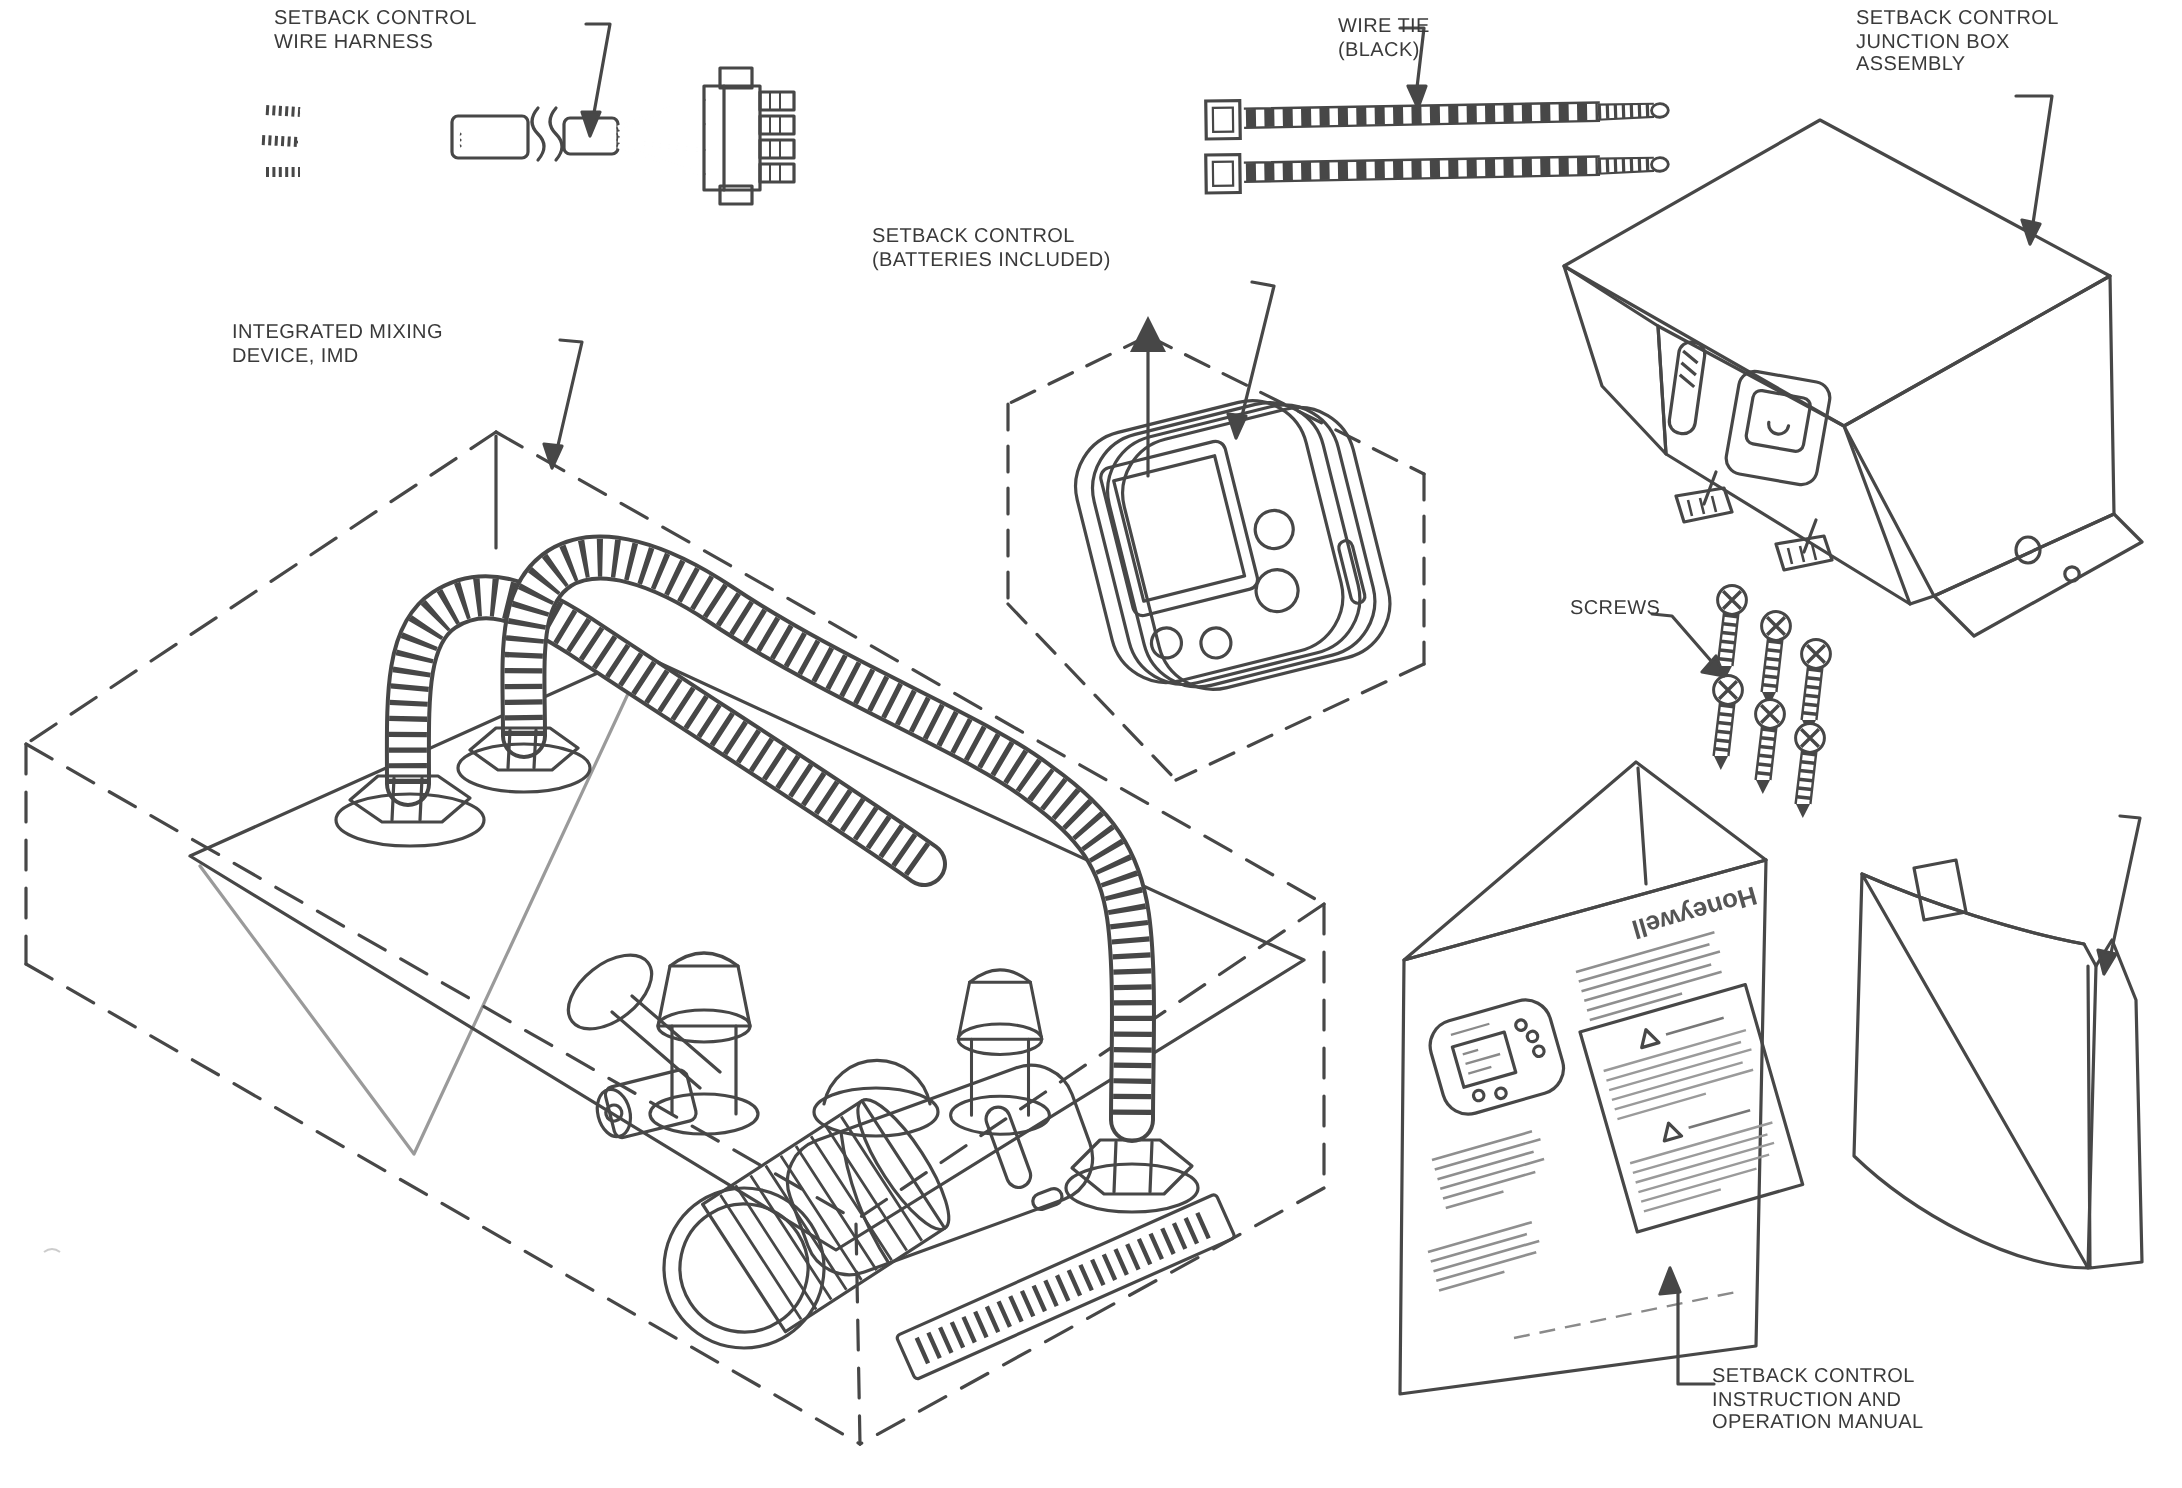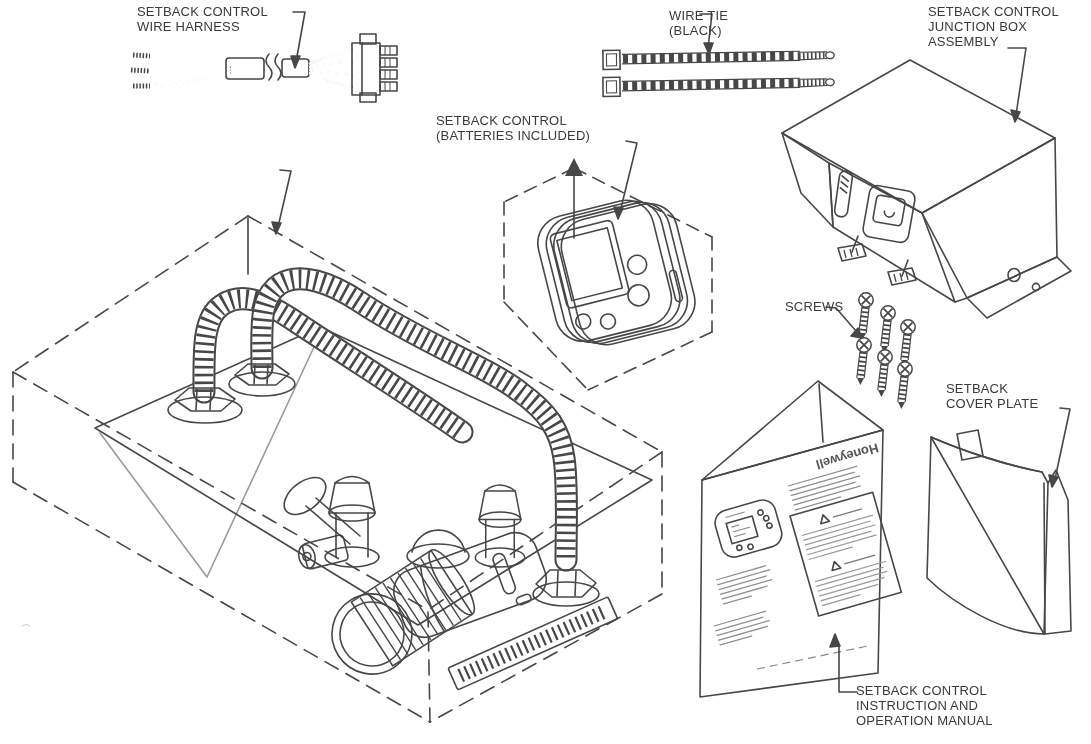--- a/index.html
+++ b/index.html
@@ -1,19 +1,19 @@
 <!DOCTYPE html>
 <html><head>
 <meta charset="utf-8">
 <style>
   html,body{margin:0;padding:0;background:#fff;}
   .stage{position:relative;width:1091px;height:744px;background:#fff;overflow:hidden;
          font-family:"Liberation Sans", sans-serif;}
   .stage svg{position:absolute;left:0;top:0;}
-  .lbl{position:absolute;white-space:pre-line;font-size:13px;line-height:1.16;
+  .lbl{position:absolute;white-space:pre-line;font-size:10px;line-height:1.16;
        color:#3a3a3a;letter-spacing:.2px;font-weight:400;}
   .art{stroke:#474747;fill:none;stroke-width:1.6;stroke-linecap:round;stroke-linejoin:round;}
 </style>
 </head>
 <body>
 
 <div class="stage">
 
 <svg width="1091" height="744" viewBox="0 0 1091 744">
   <defs>
@@ -319,20 +319,20 @@
 
 <div class="lbl" style="left:137px;top:4px;">SETBACK CONTROL
 WIRE HARNESS</div>
 <div class="lbl" style="left:656px;top:8px;margin-left:13px;">WIRE TIE
 (BLACK)</div>
 <div class="lbl" style="left:928px;top:4px;">SETBACK CONTROL
 JUNCTION BOX
 ASSEMBLY</div>
 <div class="lbl" style="left:436px;top:113px;">SETBACK CONTROL
 (BATTERIES INCLUDED)</div>
+<div class="lbl" style="left:116px;top:161px;">INTEGRATED MIXING
+DEVICE, IMD</div>
 <div class="lbl" style="left:757px;top:299px;margin-left:28px;">SCREWS</div>
-<div class="lbl" style="left:946px;top:381px;">SETBACK
-COVER PLATE</div>
 <div class="lbl" style="left:856px;top:683px;">SETBACK CONTROL
 INSTRUCTION AND
 OPERATION MANUAL</div>
 
 </div>
 
 </body></html>

